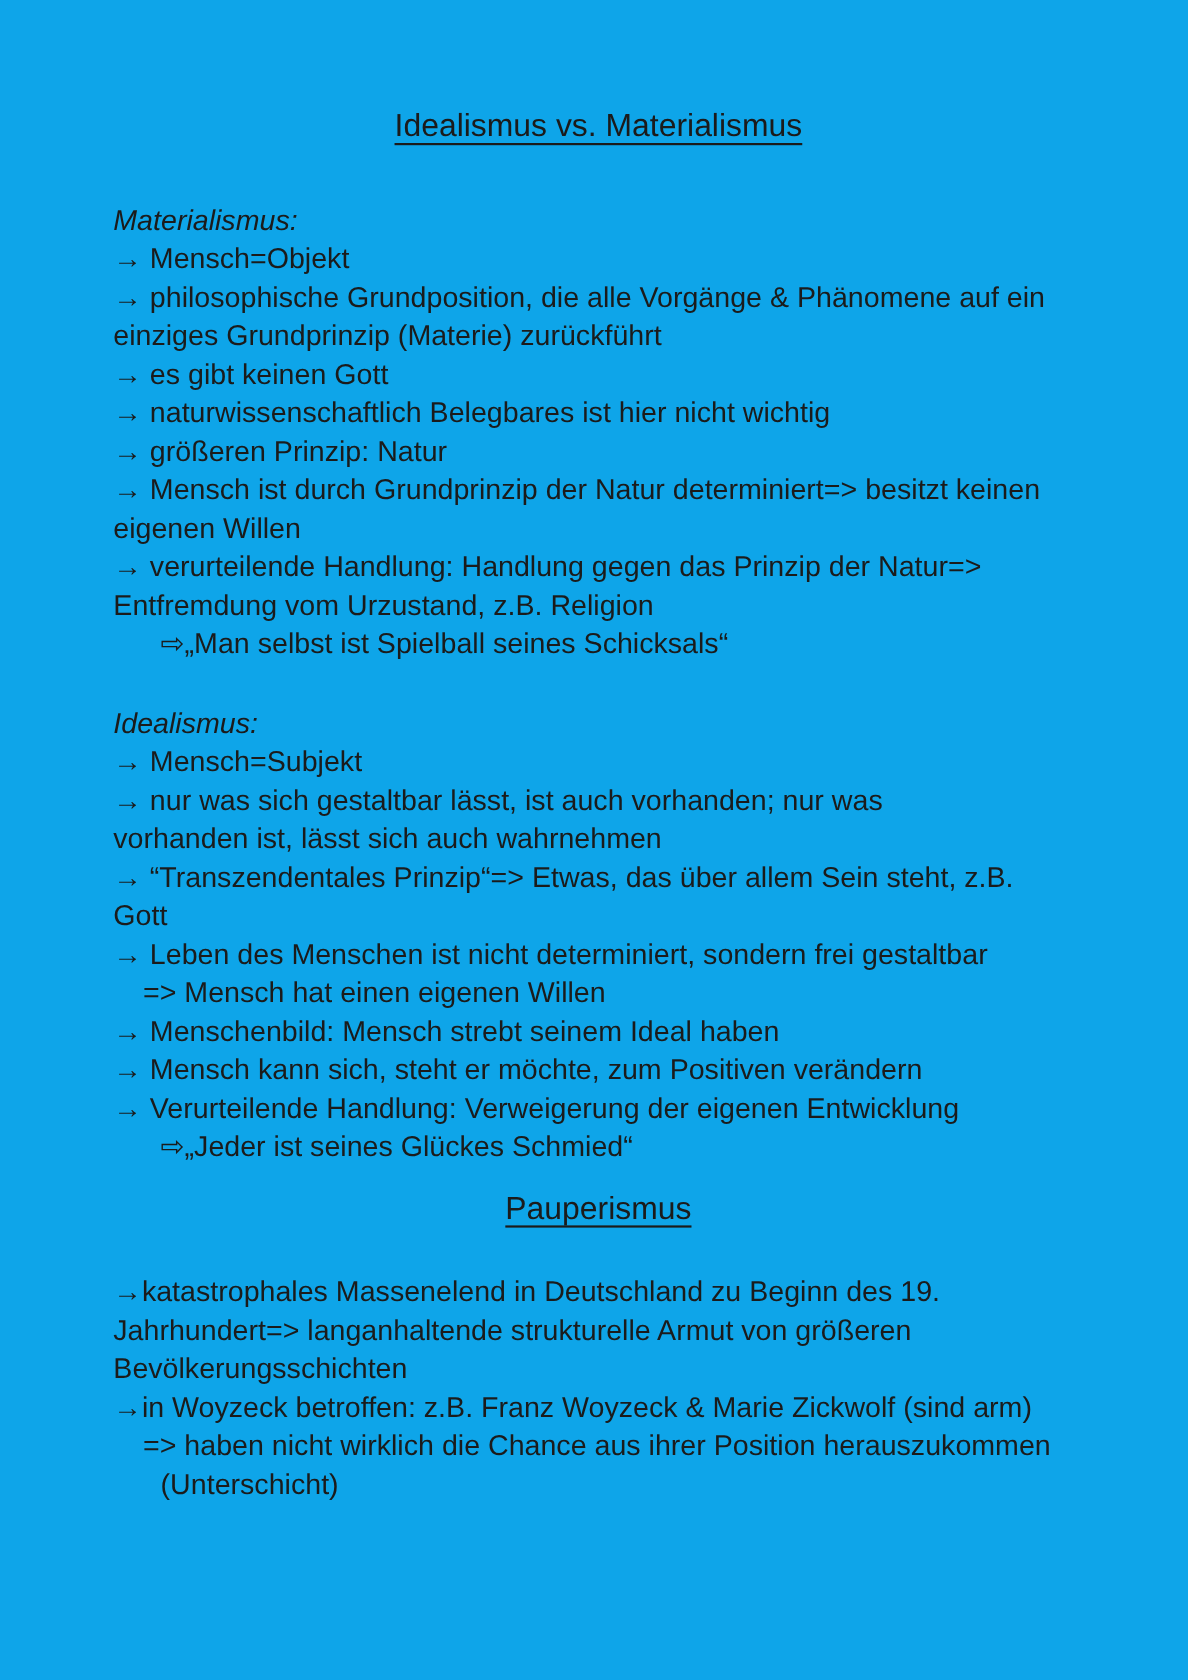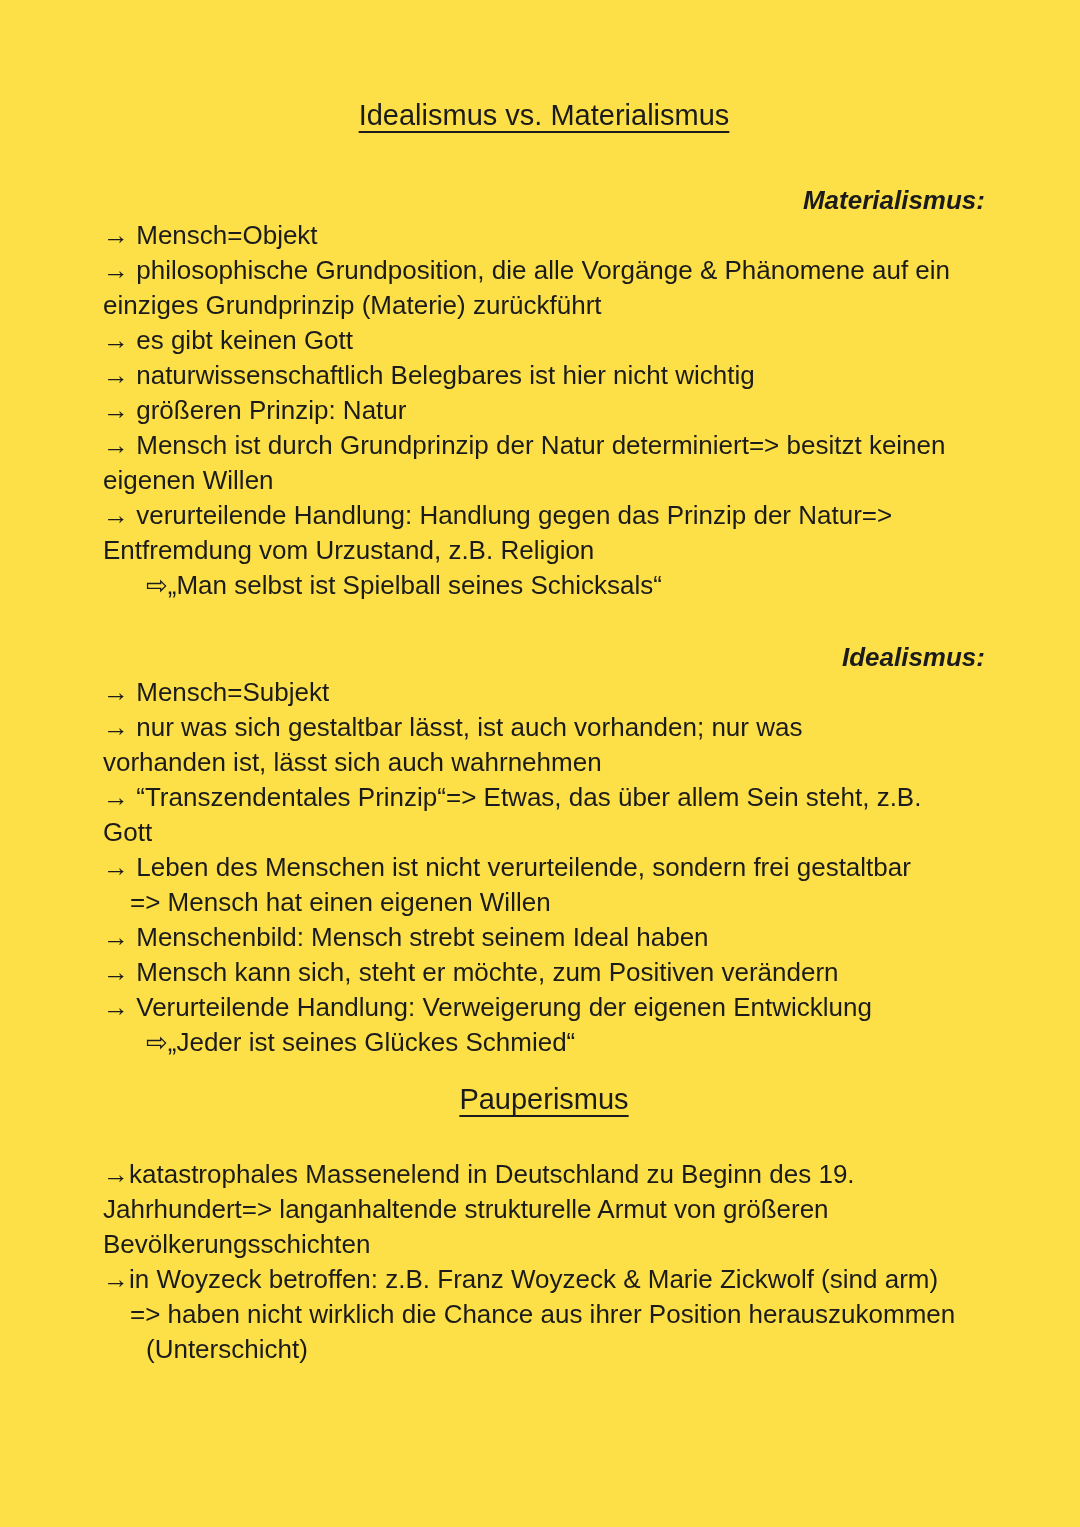--- a/index.html
+++ b/index.html
@@ -5,21 +5,21 @@
   html, body {
     margin: 0;
     padding: 0;
     background: #ffffff;
   }
   .page {
     position: relative;
     width: 1080px;
     height: 1527px;
     margin: 0 auto;
-    background: #fde047;
+    background: #0ea5e9;
     box-sizing: border-box;
     padding: 98px 95px 0 103px;
     color: #1b1b1b;
     font-family: "Liberation Sans", "DejaVu Sans", sans-serif;
     font-size: 26px;
     line-height: 35px;
     overflow: hidden;
   }
   .doc-title {
     font-size: 29px;
@@ -29,24 +29,23 @@
     line-height: 35px;
     text-decoration: underline;
     text-underline-offset: 6px;
     text-decoration-thickness: 2px;
   }
   .doc-title.second {
     margin-top: 22px;
     margin-bottom: 40px;
   }
   .section-heading {
-    font-weight: bold;
+    font-weight: normal;
     font-style: italic;
     height: 35px;
-    text-align: right;
   }
   .section.idealismus { margin-top: 37px; }
   .line {
     height: 35px;
     white-space: nowrap;
   }
   .ind0 { padding-left: 0; }
   .ind1 { padding-left: 27px; }
   .ind2 { padding-left: 43px; }
 </style>
@@ -75,21 +74,21 @@
   </div>
 
   <div class="section idealismus">
     <div class="section-heading">Idealismus:</div>
     <div class="lines">
         <div class="line ind0">→ Mensch=Subjekt</div>
         <div class="line ind0">→ nur was sich gestaltbar lässt, ist auch vorhanden; nur was</div>
         <div class="line ind0">vorhanden ist, lässt sich auch wahrnehmen</div>
         <div class="line ind0">→ “Transzendentales Prinzip“=&gt; Etwas, das über allem Sein steht, z.B.</div>
         <div class="line ind0">Gott</div>
-        <div class="line ind0">→ Leben des Menschen ist nicht verurteilende, sondern frei gestaltbar</div>
+        <div class="line ind0">→ Leben des Menschen ist nicht determiniert, sondern frei gestaltbar</div>
         <div class="line ind1">=&gt; Mensch hat einen eigenen Willen</div>
         <div class="line ind0">→ Menschenbild: Mensch strebt seinem Ideal haben</div>
         <div class="line ind0">→ Mensch kann sich, steht er möchte, zum Positiven verändern</div>
         <div class="line ind0">→ Verurteilende Handlung: Verweigerung der eigenen Entwicklung</div>
         <div class="line ind2">⇨„Jeder ist seines Glückes Schmied“</div>
       </div>
   </div>
 
   <h1 class="doc-title second">Pauperismus</h1>
 

